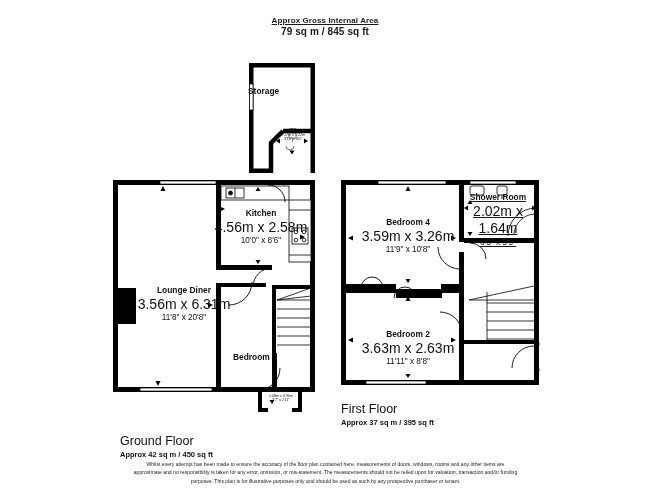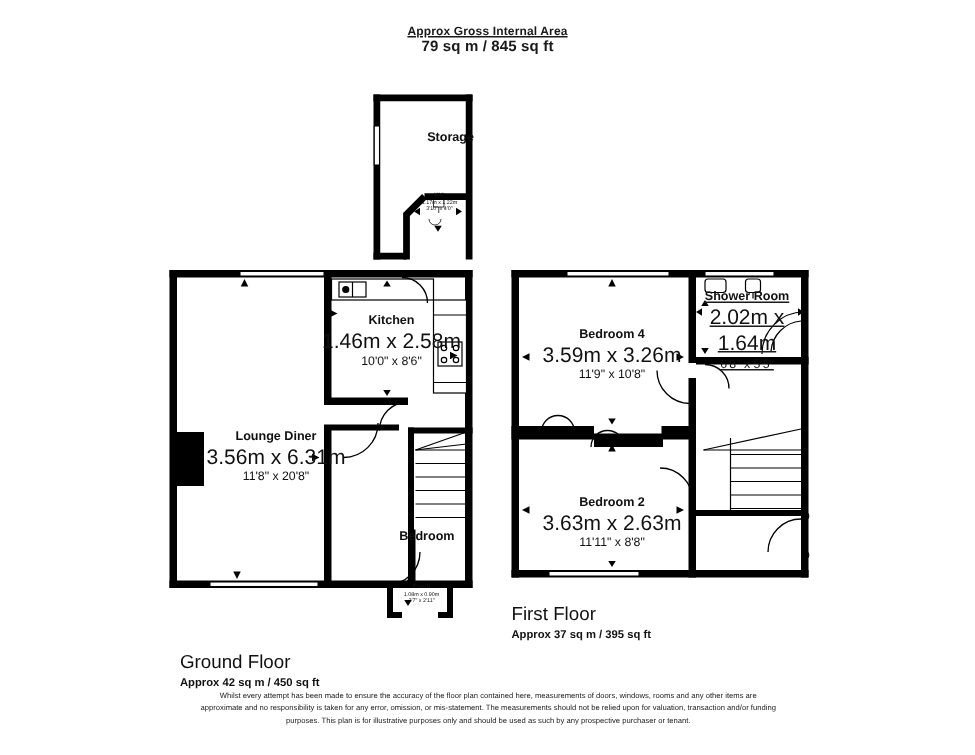--- a/index.html
+++ b/index.html
@@ -23,21 +23,21 @@
   .room-label{position:absolute;text-align:center;line-height:1.25;}
   .room-label .rl-name{font-size:8.4px;font-weight:bold;color:#111;}
   .room-label .rl-m{font-size:14px;color:#111;}
   .room-label .rl-ft{font-size:8.2px;color:#111;}
 
   .mini-label{position:absolute;text-align:center;line-height:1.2;}
   .mini-label .ml-name{font-size:4.1px;font-weight:bold;color:#111;}
   .mini-label .ml-m{font-size:3.6px;color:#111;}
   .mini-label .ml-ft{font-size:3.6px;color:#111;}
 
-  .plain-label{position:absolute;text-align:right;font-size:8.4px;font-weight:bold;color:#111;}
+  .plain-label{position:absolute;text-align:left;font-size:8.4px;font-weight:bold;color:#111;}
 
   #disclaimer{position:absolute;left:133px;top:460px;width:385px;
     font-size:5.1px;line-height:1.62;text-align:center;color:#222;}
 </style>
 </head>
 <body>
 
 <svg id="floorplan" viewBox="0 0 650 503">
   <g>
 
@@ -271,21 +271,21 @@
 <div class="plain-label" style="left:248px;top:86px;width:68px;">Storage</div>
 
 <div class="mini-label" style="left:272px;top:128px;width:42px;">
   <div class="ml-name">WC</div>
   <div class="ml-m">1.17m x 1.22m</div>
   <div class="ml-ft">3'10" x 4'0"</div>
 </div>
 
 <div class="room-label" style="left:213px;top:208px;width:96px;">
   <div class="rl-name">Kitchen</div>
-  <div class="rl-m">1.46m x 2.58m</div>
+  <div class="rl-m">4.56m x 2.58m</div>
   <div class="rl-ft">10'0" x 8'6"</div>
 </div>
 
 <div class="room-label" style="left:132px;top:285px;width:104px;">
   <div class="rl-name">Lounge Diner</div>
   <div class="rl-m">3.56m x 6.31m</div>
   <div class="rl-ft">11'8" x 20'8"</div>
 </div>
 
 <div class="plain-label" style="left:233px;top:352px;width:70px;">Bedroom</div>

